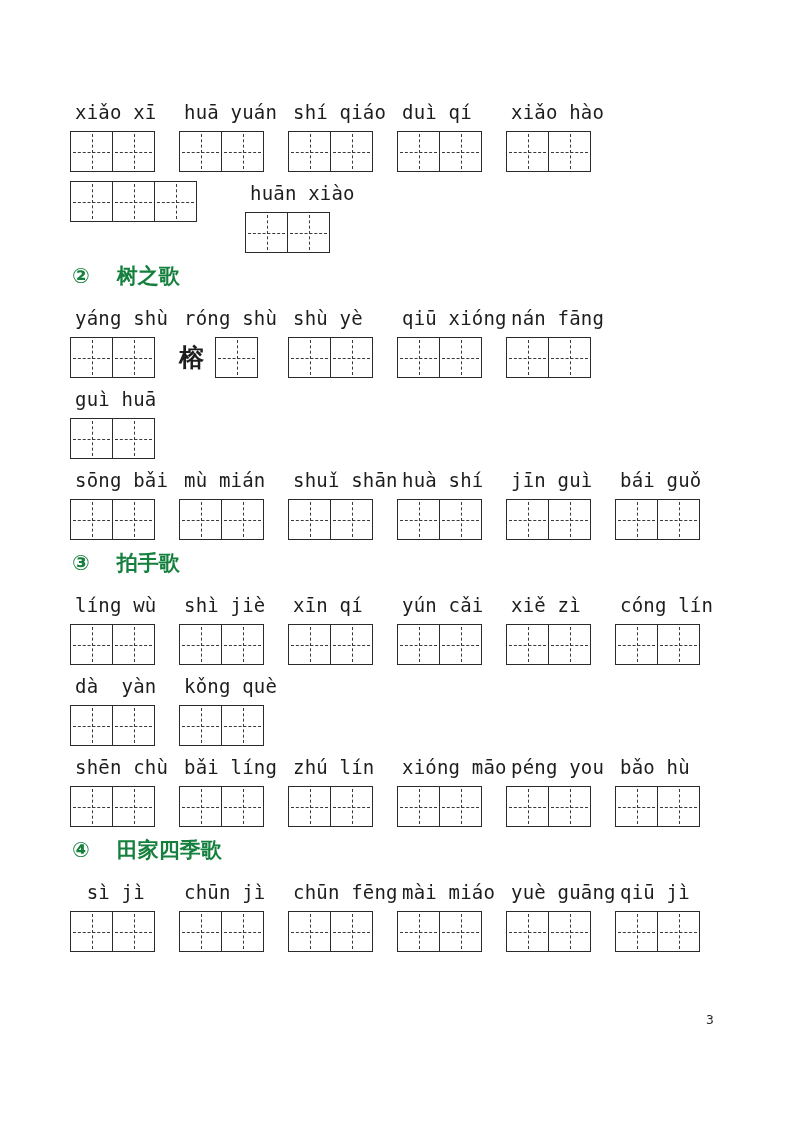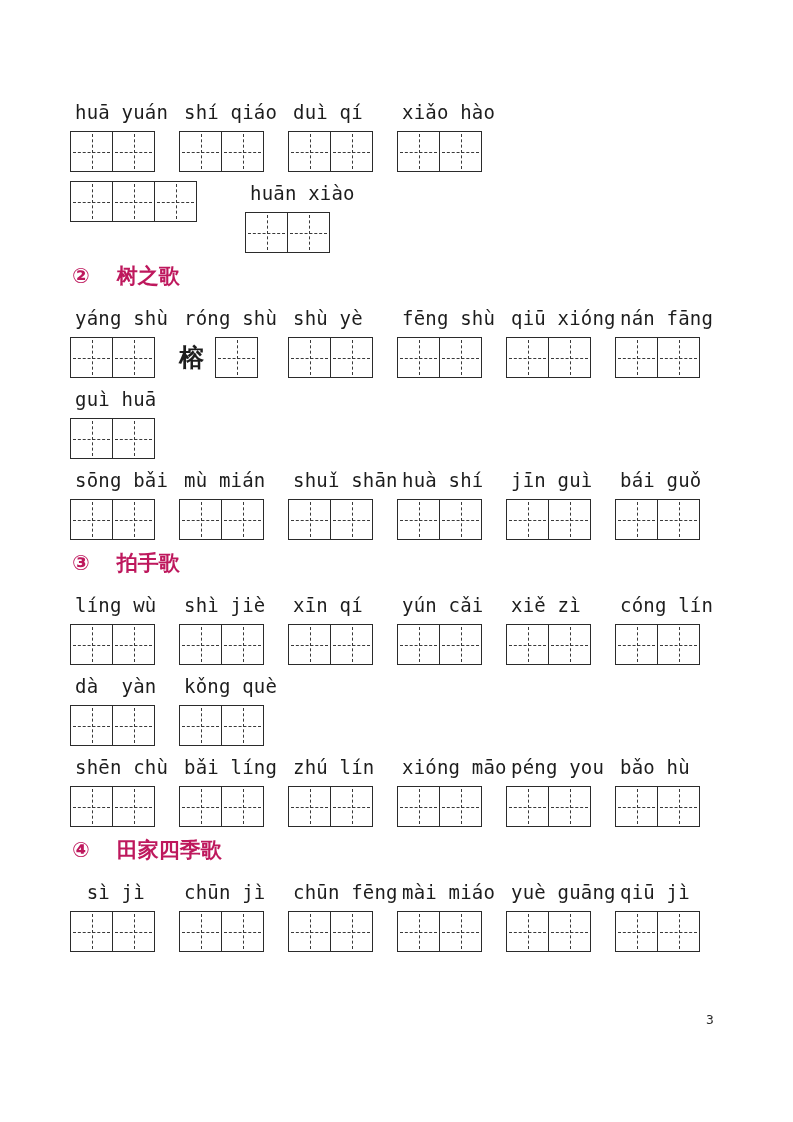--- a/index.html
+++ b/index.html
@@ -77,38 +77,47 @@
     top: 50%;
     left: 2px;
     right: 2px;
     border-top: 1px dashed #3a3a3a;
   }
   .heading {
     font-family: "DejaVu Sans", "Liberation Sans", sans-serif;
     font-weight: bold;
     font-size: 21px;
     line-height: 29px;
-    color: #be185d;
+    color: #15803d;
     margin: 6px 0 15px 2px;
   }
   .heading .num { margin-right: 27px; }
   .pagenum {
     position: absolute;
     left: 706px;
     top: 1012px;
     font-size: 13px;
     color: #2a2a2a;
   }
 </style>
 </head>
 <body>
 
 <div class="sheet">
     <div class="row">
       <div class="word">
+        <div class="label">xiǎo xī</div>
+        <div class="boxline">
+          <div class="grid">
+            <div class="cell"></div>
+            <div class="cell"></div>
+          </div>
+        </div>
+      </div>
+      <div class="word">
         <div class="label">huā yuán</div>
         <div class="boxline">
           <div class="grid">
             <div class="cell"></div>
             <div class="cell"></div>
           </div>
         </div>
       </div>
       <div class="word">
         <div class="label">shí qiáo</div>
@@ -173,29 +182,20 @@
         <div class="label">róng shù</div>
         <div class="boxline">
           <span class="prefix">榕</span>
           <div class="grid">
             <div class="cell"></div>
           </div>
         </div>
       </div>
       <div class="word">
         <div class="label">shù yè</div>
-        <div class="boxline">
-          <div class="grid">
-            <div class="cell"></div>
-            <div class="cell"></div>
-          </div>
-        </div>
-      </div>
-      <div class="word">
-        <div class="label">fēng shù</div>
         <div class="boxline">
           <div class="grid">
             <div class="cell"></div>
             <div class="cell"></div>
           </div>
         </div>
       </div>
       <div class="word">
         <div class="label">qiū xióng</div>
         <div class="boxline">

